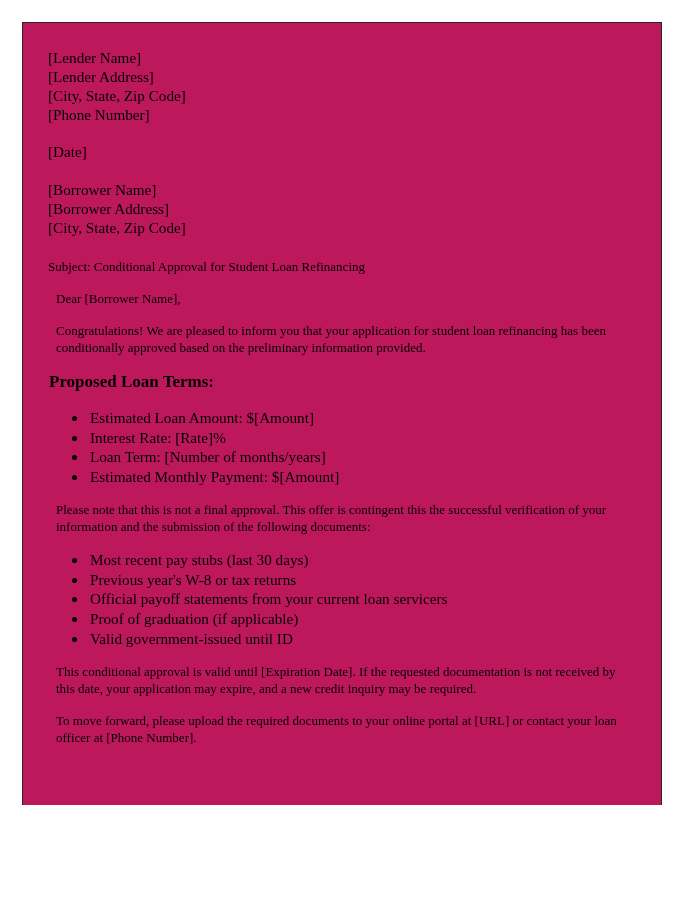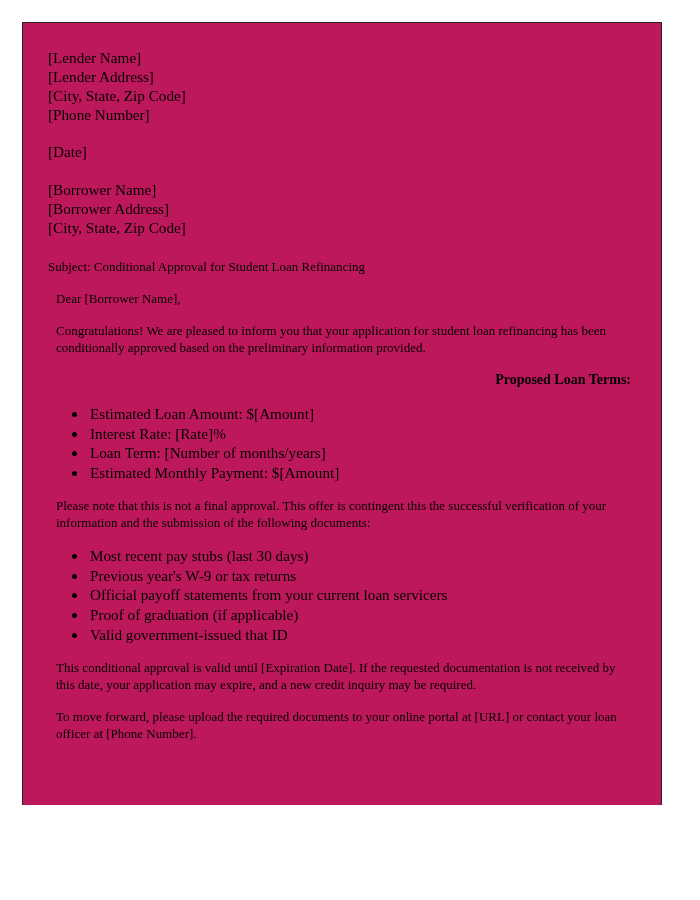--- a/index.html
+++ b/index.html
@@ -50,25 +50,24 @@
   }
 
   .para {
     font-size: 13px;
     line-height: 1.35;
     margin: 0 0 14px 8px;
     max-width: 578px;
   }
 
   .heading-bold {
-    font-size: 14px;
+    font-size: 17px;
     line-height: 1.35;
     font-weight: bold;
-    margin: 0 0 14px 16px;
-    text-align: right;
+    margin: 0 0 14px 1px;
   }
 
   .subject {
     font-size: 13px;
     font-weight: normal;
     line-height: 1.35;
     margin: 0 0 15px 0;
   }
 
   ul.doc-list {
@@ -129,24 +128,24 @@
       <li>Estimated Loan Amount: $[Amount]</li>
       <li>Interest Rate: [Rate]%</li>
       <li>Loan Term: [Number of months/years]</li>
       <li>Estimated Monthly Payment: $[Amount]</li>
     </ul>
 
     <p class="para">Please note that this is not a final approval. This offer is contingent this the successful verification of your information and the submission of the following documents:</p>
 
     <ul class="doc-list">
       <li>Most recent pay stubs (last 30 days)</li>
-      <li>Previous year's W-9 or tax returns</li>
+      <li>Previous year's W-8 or tax returns</li>
       <li>Official payoff statements from your current loan servicers</li>
       <li>Proof of graduation (if applicable)</li>
-      <li>Valid government-issued that ID</li>
+      <li>Valid government-issued until ID</li>
     </ul>
 
     <p class="para">This conditional approval is valid until [Expiration Date]. If the requested documentation is not received by this date, your application may expire, and a new credit inquiry may be required.</p>
 
     <p class="para">To move forward, please upload the required documents to your online portal at [URL] or contact your loan officer at [Phone Number].</p>
 
   </div>
 </div>
 
 </body></html>

